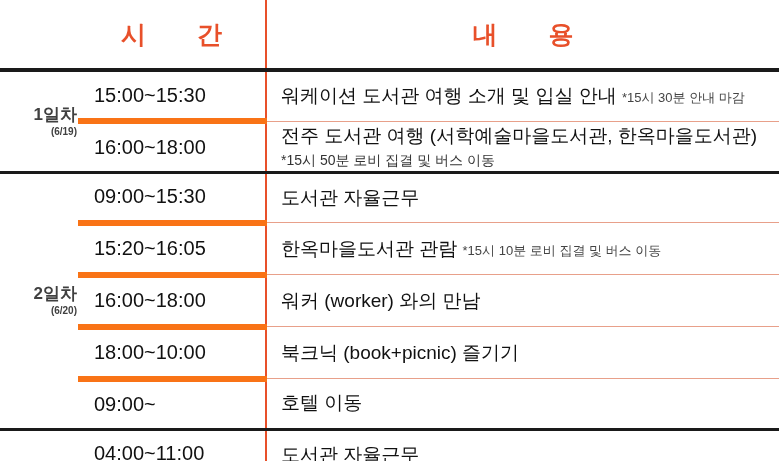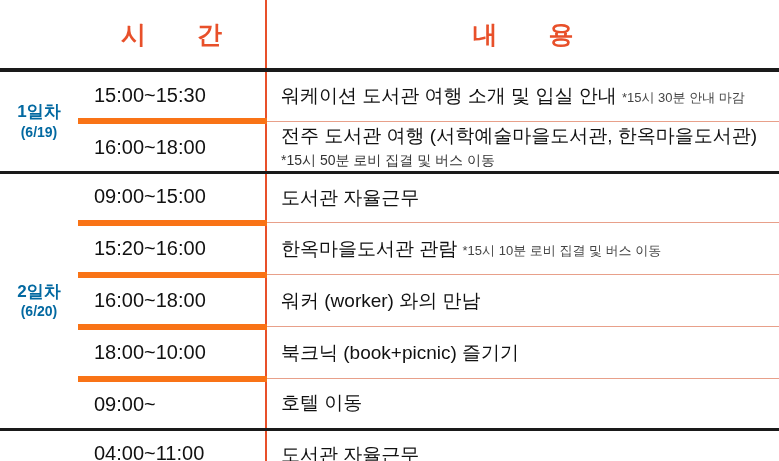--- a/index.html
+++ b/index.html
@@ -49,31 +49,31 @@
   }
   .head-blank {
     border-bottom: 4px solid #1a1a1a;
   }
   .head-time {
     border-right: 2px solid #e8502a;
   }
 
   
   .day-cell {
-    text-align: center;
+    text-align: right;
     vertical-align: middle;
     font-size: 17px;
     font-weight: bold;
-    color: #0369a1;
+    color: #404040;
     line-height: 1.25;
     border-bottom: 3px solid #1a1a1a;
   }
   .day-cell .sub {
     display: block;
-    font-size: 14px;
+    font-size: 10px;
     font-weight: bold;
     margin-top: 1px;
   }
 
   .time-cell {
     font-size: 20px;
     color: #111;
     padding-left: 16px;
     vertical-align: middle;
     border-right: 2px solid #e8502a;
@@ -145,27 +145,27 @@
           <span>전주 도서관 여행 (서학예술마을도서관, 한옥마을도서관)</span>
           <span class="line2">*15시 50분 로비 집결 및 버스 이동</span>
         </td>
       </tr>
 
       <tr>
         <td class="day-cell" rowspan="5">
           <span>2일차</span>
           <span class="sub">(6/20)</span>
         </td>
-        <td class="time-cell">09:00~15:00</td>
+        <td class="time-cell">09:00~15:30</td>
         <td class="desc-cell">
           <span>도서관 자율근무</span>
         </td>
       </tr>
       <tr>
-        <td class="time-cell">15:20~16:00</td>
+        <td class="time-cell">15:20~16:05</td>
         <td class="desc-cell">
           <span>한옥마을도서관 관람</span>
           <span class="note">*15시 10분 로비 집결 및 버스 이동</span>
         </td>
       </tr>
       <tr>
         <td class="time-cell">16:00~18:00</td>
         <td class="desc-cell">
           <span>워커 (worker) 와의 만남</span>
         </td>

